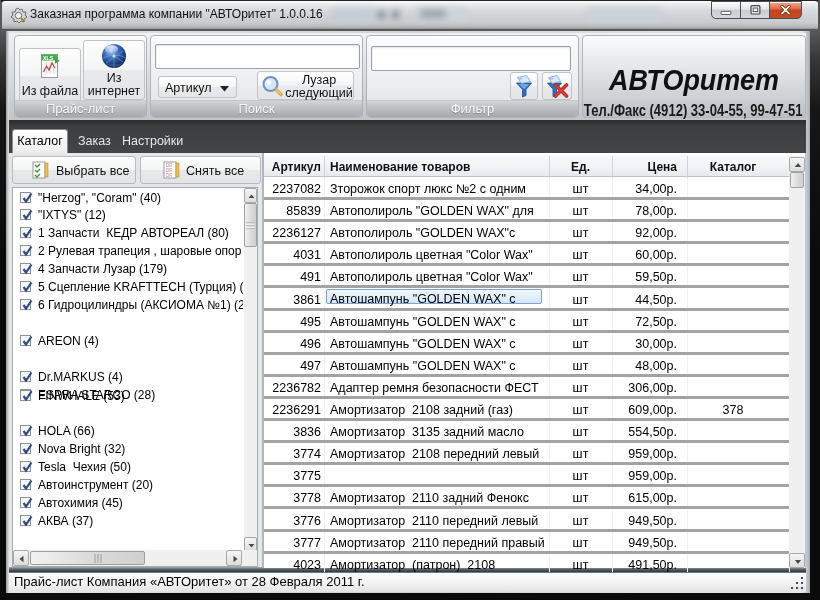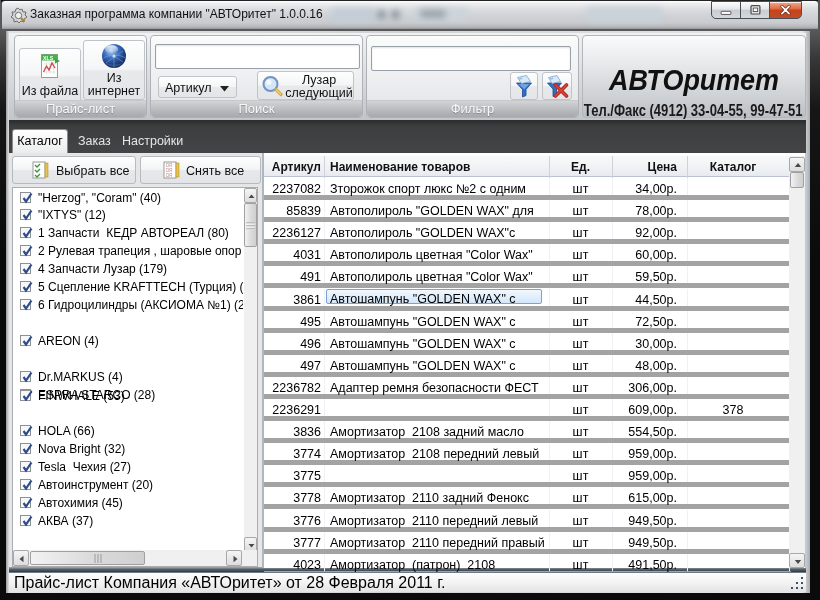--- a/index.html
+++ b/index.html
@@ -90,32 +90,32 @@
 .sbbtn { position:absolute; background:linear-gradient(180deg,#f5f5f5,#ddd); border:1px solid #a8a8a8; border-radius:2px; }
 
 
 #tablewrap { position:absolute; left:253px; top:0px; width:545px; height:415px; background:#fff;
   border-left:2px solid #aeb6bf; border-right:2px solid #bccadc; }
 #thead { position:absolute; left:0; top:3px; width:541px; height:21px;
   background:linear-gradient(180deg,#f8f9fa 0%,#f1f3f6 50%,#e6eaef 100%);
   border-bottom:1px solid #b8c2d0; font-size:12px; font-weight:bold; color:#111; }
 .hc { position:absolute; top:4px; }
 .col-sep { position:absolute; top:0; width:1px; height:22px; background:#cdd3dc; }
-.row { position:absolute; left:0; width:527px; height:22px; font-size:12.5px; color:#000; border-bottom:5px solid #a3a3a3; }
+.row { position:absolute; left:0; width:527px; height:22px; font-size:12.5px; color:#000; border-bottom:3px solid #a3a3a3; }
 .vline { position:absolute; top:0; width:1px; height:100%; background:#eef1f5; }
 .c-art { position:absolute; left:0; top:4px; width:57px; text-align:right; }
 .c-name { position:absolute; left:66px; top:4px; white-space:pre; }
 .c-ed { position:absolute; left:285px; top:4px; width:63px; text-align:center; }
 .c-price { position:absolute; left:348px; top:4px; width:65px; text-align:right; }
 .c-cat { position:absolute; left:423px; top:4px; width:92px; text-align:center; }
 
 
 #statusbar { position:absolute; left:9px; top:572px; width:797px; height:20px;
   background:linear-gradient(180deg,#fefefe,#f2f2f2 55%,#e3e3e4); border-top:1px solid #6d7a88;
-  font-size:16px; color:#000; }
+  font-size:13px; color:#000; }
 </style></head>
 <body>
 <div id="win"></div>
 <div id="titlebar">
   <svg width="17" height="17" style="position:absolute;left:8px;top:6px" viewBox="0 0 17 17">
     <path d="M8 1 L10 3 L12 2 L13 5 L16 5 L15 8 L17 10 L14 12 L14 15 L11 14 L9 16 L7 14 L4 15 L4 12 L1 10 L3 8 L2 5 L5 5 L6 2 Z" fill="#d7d7d7" stroke="#6e6e6e" stroke-width="1"></path>
     <circle cx="8.5" cy="8.5" r="3.2" fill="#f0f0f0" stroke="#707070"></circle>
     <line x1="11" y1="11" x2="14.5" y2="14.5" stroke="#a88433" stroke-width="2"></line>
   </svg>
   <div id="titletext">Заказная программа компании "АВТОритет" 1.0.0.16</div>
@@ -296,21 +296,21 @@
             <path d="M2.5 6 L5 9.5 L10.5 1.5" stroke="#2e4c8c" stroke-width="2.2" fill="none"></path>
           </svg></span><span class="litext">FINWHALE (53)</span></div>
       <div class="li" style="top:233.85px"><span class="cb"><svg width="13" height="13" viewBox="0 0 13 13">
             <path d="M2.5 6 L5 9.5 L10.5 1.5" stroke="#2e4c8c" stroke-width="2.2" fill="none"></path>
           </svg></span><span class="litext">HOLA (66)</span></div>
       <div class="li" style="top:251.79999999999998px"><span class="cb"><svg width="13" height="13" viewBox="0 0 13 13">
             <path d="M2.5 6 L5 9.5 L10.5 1.5" stroke="#2e4c8c" stroke-width="2.2" fill="none"></path>
           </svg></span><span class="litext">Nova Bright (32)</span></div>
       <div class="li" style="top:269.75px"><span class="cb"><svg width="13" height="13" viewBox="0 0 13 13">
             <path d="M2.5 6 L5 9.5 L10.5 1.5" stroke="#2e4c8c" stroke-width="2.2" fill="none"></path>
-          </svg></span><span class="litext">Tesla  Чехия (27)</span></div>
+          </svg></span><span class="litext">Tesla  Чехия (50)</span></div>
       <div class="li" style="top:287.7px"><span class="cb"><svg width="13" height="13" viewBox="0 0 13 13">
             <path d="M2.5 6 L5 9.5 L10.5 1.5" stroke="#2e4c8c" stroke-width="2.2" fill="none"></path>
           </svg></span><span class="litext">Автоинструмент (20)</span></div>
       <div class="li" style="top:305.65px"><span class="cb"><svg width="13" height="13" viewBox="0 0 13 13">
             <path d="M2.5 6 L5 9.5 L10.5 1.5" stroke="#2e4c8c" stroke-width="2.2" fill="none"></path>
           </svg></span><span class="litext">Автохимия (45)</span></div>
       <div class="li" style="top:323.59999999999997px"><span class="cb"><svg width="13" height="13" viewBox="0 0 13 13">
             <path d="M2.5 6 L5 9.5 L10.5 1.5" stroke="#2e4c8c" stroke-width="2.2" fill="none"></path>
           </svg></span><span class="litext">АКВА (37)</span></div>
       <div class="sbtrack" style="left:231px;top:0px;width:13px;height:362px;"></div>
@@ -482,32 +482,33 @@
           <span class="c-price">306,00р.</span>
           <span class="c-cat"></span>
     <div class="vline" style="left:60px"></div>
           <div class="vline" style="left:285px"></div>
           <div class="vline" style="left:348px"></div>
           <div class="vline" style="left:423px"></div>
           <div class="vline" style="left:525px"></div>
   </div>
         <div class="row" style="top:246px">
     <span class="c-art">2236291</span>
+          <span class="c-name">Амортизатор  2108 задний (газ)</span>
     <span class="c-ed">шт</span>
           <span class="c-price">609,00р.</span>
           <span class="c-cat">378</span>
     <div class="vline" style="left:60px"></div>
           <div class="vline" style="left:285px"></div>
           <div class="vline" style="left:348px"></div>
           <div class="vline" style="left:423px"></div>
           <div class="vline" style="left:525px"></div>
   </div>
         <div class="row" style="top:268.1px">
     <span class="c-art">3836</span>
-          <span class="c-name">Амортизатор  2108 задний масло</span>
+          <span class="c-name">Амортизатор  3135 задний масло</span>
     <span class="c-ed">шт</span>
           <span class="c-price">554,50р.</span>
           <span class="c-cat"></span>
     <div class="vline" style="left:60px"></div>
           <div class="vline" style="left:285px"></div>
           <div class="vline" style="left:348px"></div>
           <div class="vline" style="left:423px"></div>
           <div class="vline" style="left:525px"></div>
   </div>
         <div class="row" style="top:290.20000000000005px">

